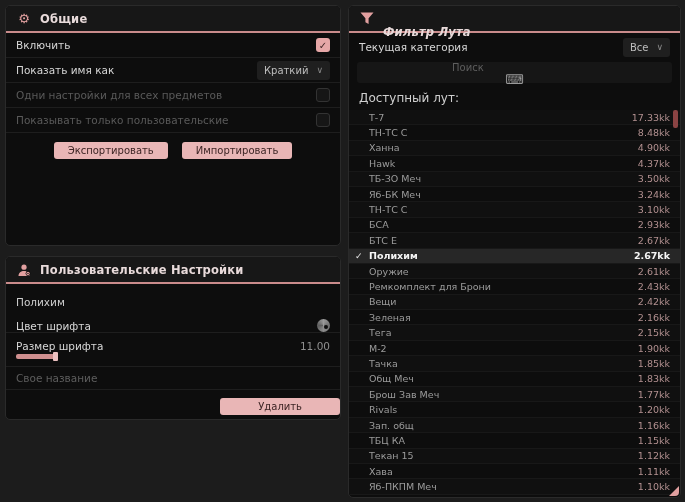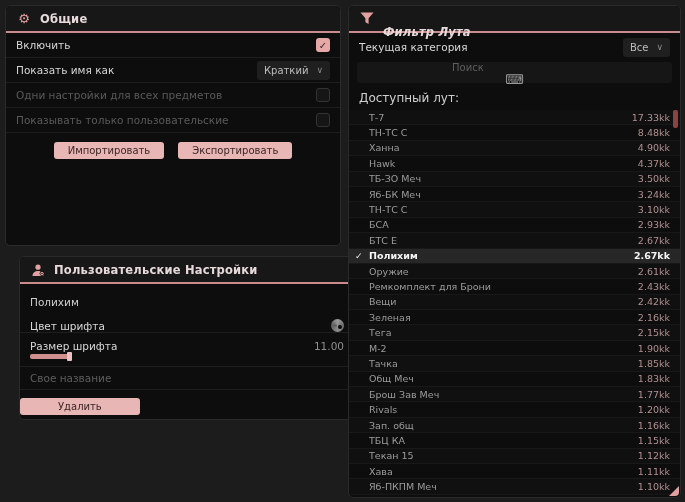--- a/index.html
+++ b/index.html
@@ -11,21 +11,21 @@
     position:relative;
   }
   .panel {
     position:absolute;
     background:#0d0d0d;
     border:1px solid #2a2a2a;
     border-radius:5px;
     overflow:hidden;
   }
   #panel-general { left:5px; top:5px;  width:336px; height:241px; }
-  #panel-custom  { left:19px; top:256px; width:336px; height:164px; }
+  #panel-custom  { left:5px; top:256px; width:336px; height:164px; }
   #panel-loot    { left:348px; top:5px; width:333px; height:493px; }
 
   .panel-header {
     height:27px;
     background:#171717;
     display:flex; align-items:center;
     padding:0 10px;
     border-bottom:2px solid #c98b8b;
   }
   .panel-header .hicon {
@@ -97,21 +97,21 @@
     position:absolute; right:-2px; top:-2px;
     width:5px; height:9px; background:#ecc1c1; border-radius:1px;
   }
   .text-input {
     width:100%; height:22px;
     background:transparent; border:none; border-bottom:1px solid #1e1e1e;
     color:#cfcfcf; font-size:10.5px; padding:8px 10px;
     font-family:"DejaVu Sans", sans-serif; outline:none;
   }
   .text-input::placeholder { color:#5e5e5e; }
-  .del-row { display:flex; justify-content:flex-start; padding:8px 0; }
+  .del-row { display:flex; justify-content:flex-end; padding:8px 0; }
   .del-row .pink-btn { padding:3px 38px; }
 
   
   .lf-row {
     display:flex; align-items:center; justify-content:space-between;
     padding:0 10px; height:28px; font-size:10.5px;
   }
   .search-row {
     margin:1px 8px 6px 8px; height:21px;
     background:#161616; border-radius:3px;
@@ -177,22 +177,22 @@
     </div>
     <div class="srow">
       <span class="lbl dim">Одни настройки для всех предметов</span>
       <span class="checkbox empty"></span>
     </div>
     <div class="srow">
       <span class="lbl dim">Показывать только пользовательские</span>
       <span class="checkbox empty"></span>
     </div>
     <div class="btn-row">
+      <button class="pink-btn">Экспортировать</button>
       <button class="pink-btn">Импортировать</button>
-      <button class="pink-btn">Экспортировать</button>
     </div>
   </div>
 </div>
 
 <div class="panel" id="panel-custom">
   <div class="panel-header">
     <span class="hicon">
       <svg width="14" height="14" viewBox="0 0 14 14" class="funnel-svg">
         <circle cx="7" cy="4.2" r="2.6" fill="#e2a0a0"></circle>
         <path d="M1.5 13 C1.5 9.6 4 8 7 8 C10 8 12.5 9.6 12.5 13 Z" fill="#e2a0a0"></path>

